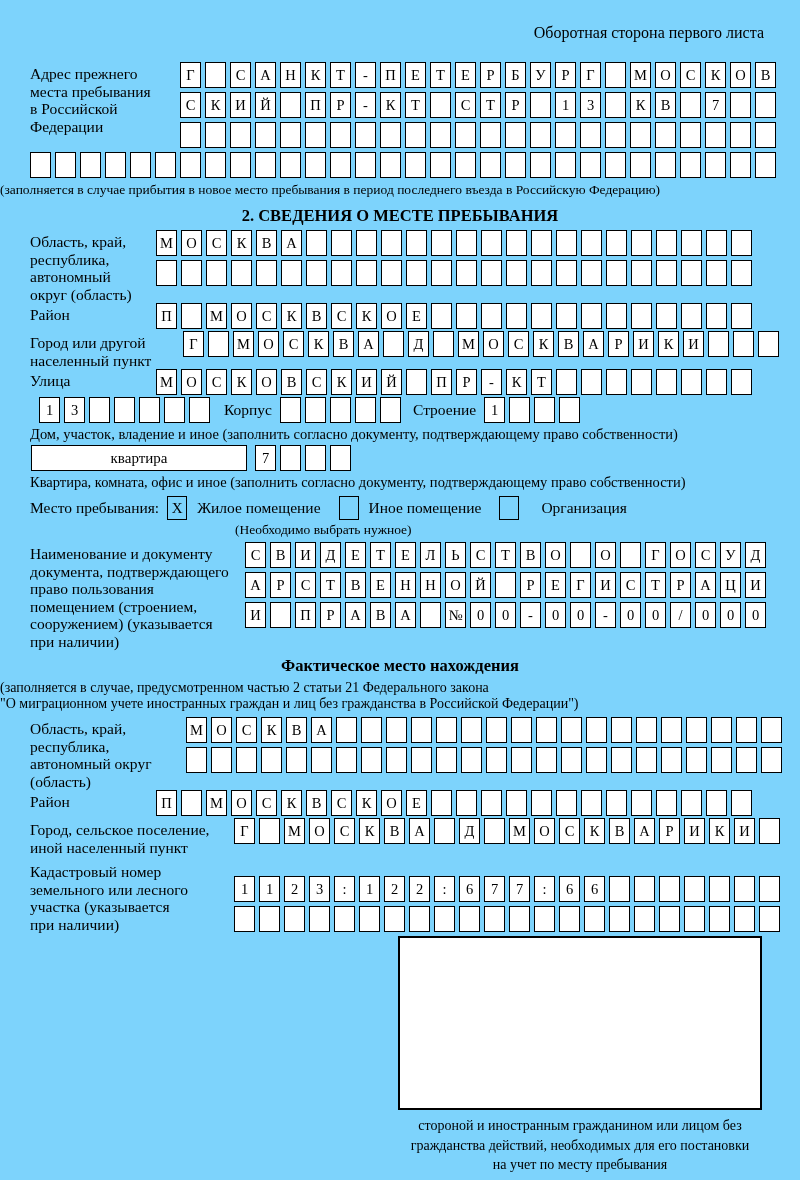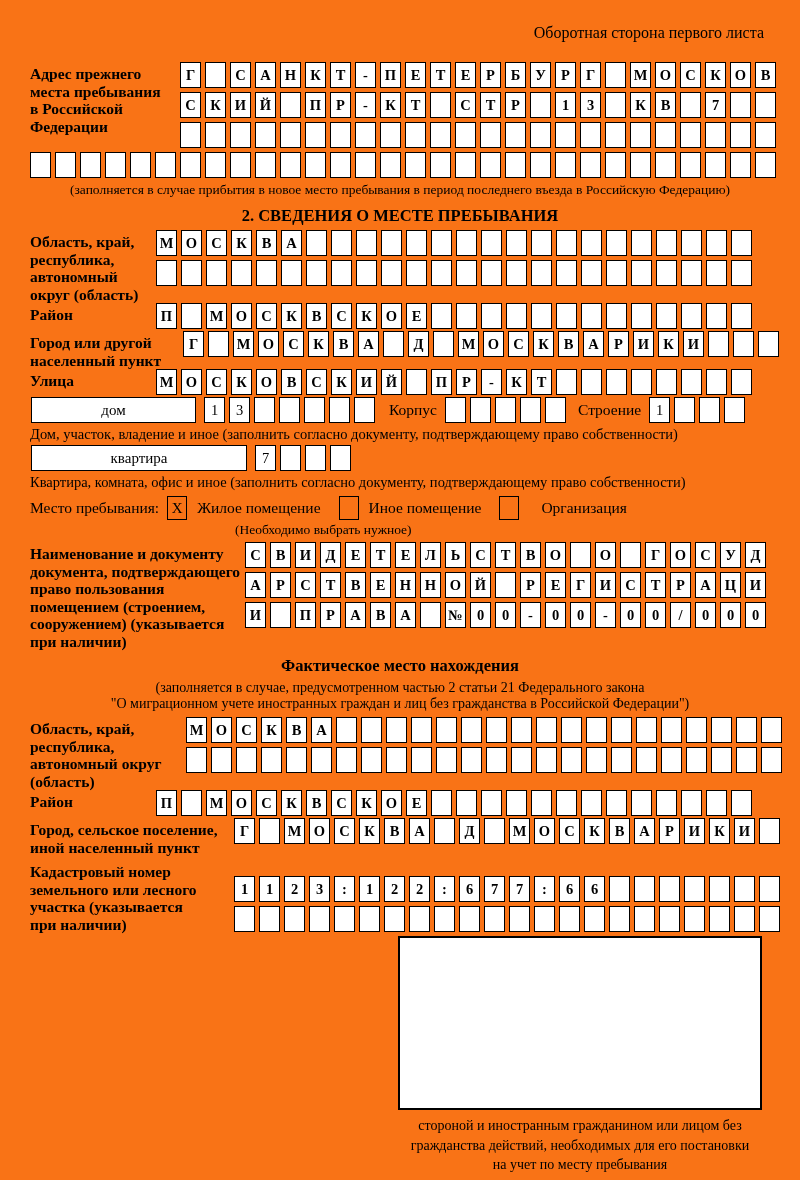--- a/index.html
+++ b/index.html
@@ -1,34 +1,34 @@
 <!DOCTYPE html>
 <html><head>
 <meta charset="utf-8">
 <style>
   html,body{margin:0;padding:0;background:#fff;}
   .page{
-    width:800px;height:1180px;background:#f97316;color:#000;
+    width:800px;height:1180px;background:#7dd3fc;color:#000;
     font-family:"Liberation Serif","DejaVu Serif",serif;
     position:relative;overflow:hidden;
   }
   .corner-note{margin-top:24px;padding-right:36px;text-align:right;font-size:16px;}
-  .frow{display:flex;align-items:flex-start;margin-left:30px;font-weight:bold;}
+  .frow{display:flex;align-items:flex-start;margin-left:30px;}
   .flabel{font-size:15.5px;line-height:17.5px;flex:0 0 auto;white-space:nowrap;padding-top:3px;}
   .w150{width:150px}.w126{width:126px}.w153{width:153px}.w215{width:215px}
   .w156{width:156px}.w204{width:204px}
   .cellrows{display:flex;flex-direction:column;gap:4px;}
   .cells{display:flex;gap:4px;flex:0 0 auto;}
   .cell{
     width:21px;height:26px;border:1.5px solid #000;box-sizing:border-box;
     display:flex;align-items:center;justify-content:center;
     font-size:14.5px;flex:0 0 auto;background:#fff;
   }
   .fullrow{margin-left:30px;margin-top:4px;}
-  .note{font-size:13.5px;text-align:center;margin-top:4px;}
+  .note{font-size:13.5px;margin-top:4px;}
   .small-note{font-size:14.5px;margin-left:30px;margin-top:3px;}
   .title{font-size:16.5px;font-weight:bold;text-align:center;margin-top:8px;}
   .widebox{
     height:26px;border:1.5px solid #000;box-sizing:border-box;background:#fff;
     display:flex;align-items:center;justify-content:center;font-size:15px;flex:0 0 auto;
   }
   .domrow{display:flex;align-items:center;margin-left:31px;margin-top:2px;}
   .inline-lbl{font-size:15.5px;white-space:nowrap;}
   .cbox{
     width:20px;height:24px;border:1.5px solid #000;box-sizing:border-box;
@@ -326,21 +326,20 @@
         <span class="cell"></span>
         <span class="cell"></span>
         <span class="cell"></span>
         <span class="cell"></span>
         <span class="cell"></span>
         <span class="cell"></span>
       </div>
   </div>
 
   <div class="domrow">
-    <div class="widebox" style="width:165px;">дом</div>
     <div class="gap8"></div>
     <div class="cells">
         <span class="cell">1</span>
         <span class="cell">3</span>
         <span class="cell"></span>
         <span class="cell"></span>
         <span class="cell"></span>
         <span class="cell"></span>
         <span class="cell"></span>
       </div>

